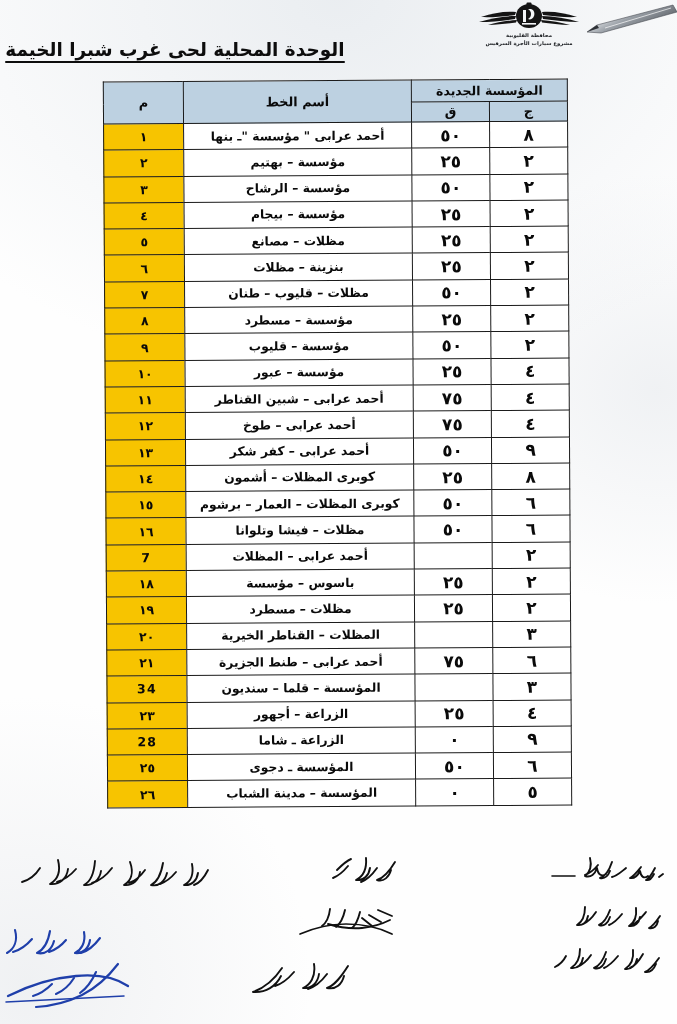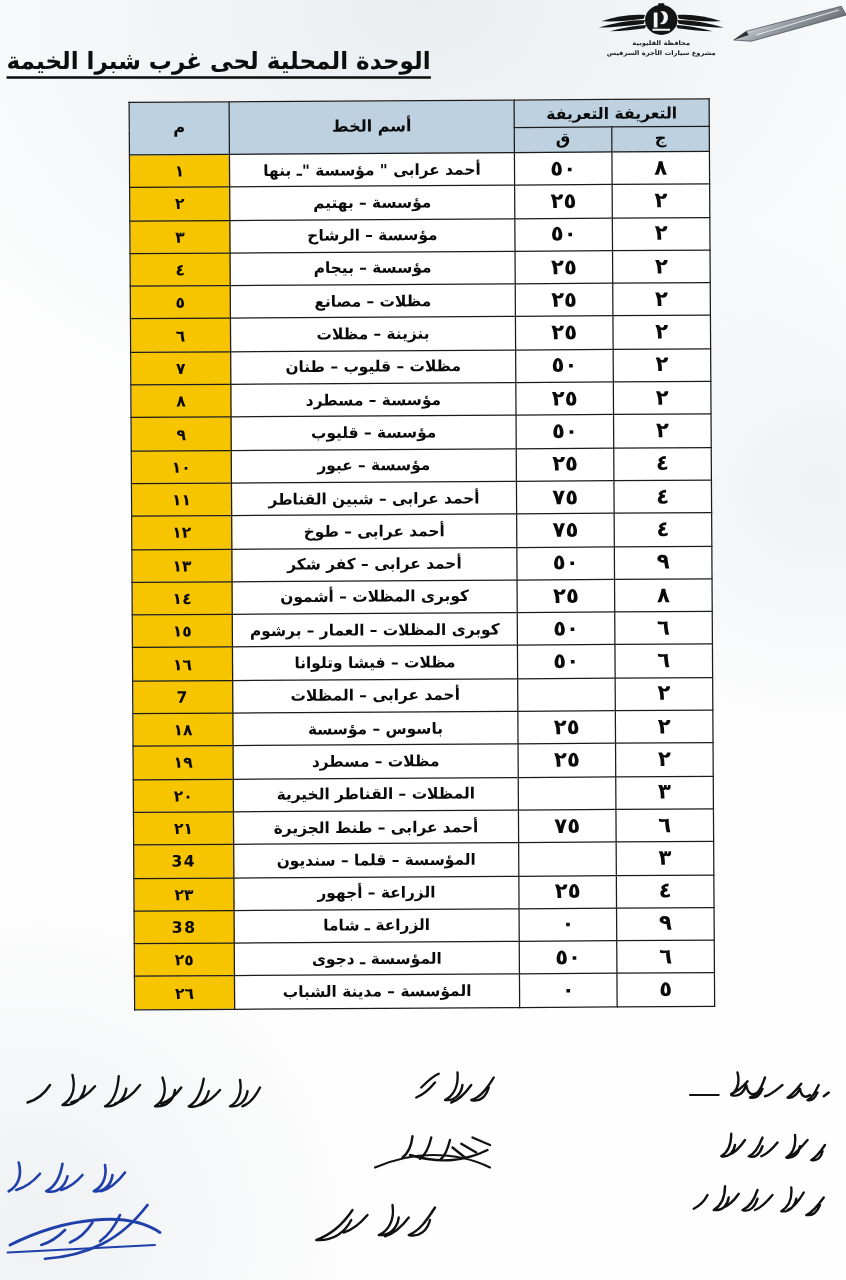--- a/index.html
+++ b/index.html
@@ -205,21 +205,21 @@
 <div class="table-wrap">
   <table class="fare-table">
     <colgroup>
       <col class="c-gineh">
       <col class="c-ersh">
       <col class="c-name">
       <col class="c-num">
     </colgroup>
     <thead>
       <tr>
-        <th colspan="2">التعريفة التعريفة</th>
+        <th colspan="2">المؤسسة الجديدة</th>
         <th rowspan="2" class="col-name">أسم الخط</th>
         <th rowspan="2" class="col-num">م</th>
       </tr>
       <tr>
         <th class="sub">ج</th>
         <th class="sub">ق</th>
       </tr>
     </thead>
     <tbody id="table-body">
         <tr>
@@ -357,21 +357,21 @@
         <tr>
           <td class="cell-val">٤</td>
           <td class="cell-val">٢٥</td>
           <td class="cell-name">الزراعة – أجهور</td>
           <td class="cell-num">٢٣</td>
         </tr>
         <tr>
           <td class="cell-val">٩</td>
           <td class="cell-val">٠</td>
           <td class="cell-name">الزراعة ـ شاما</td>
-          <td class="cell-num">38</td>
+          <td class="cell-num">28</td>
         </tr>
         <tr>
           <td class="cell-val">٦</td>
           <td class="cell-val">٥٠</td>
           <td class="cell-name">المؤسسة ـ دجوى</td>
           <td class="cell-num">٢٥</td>
         </tr>
         <tr>
           <td class="cell-val">٥</td>
           <td class="cell-val">٠</td>

